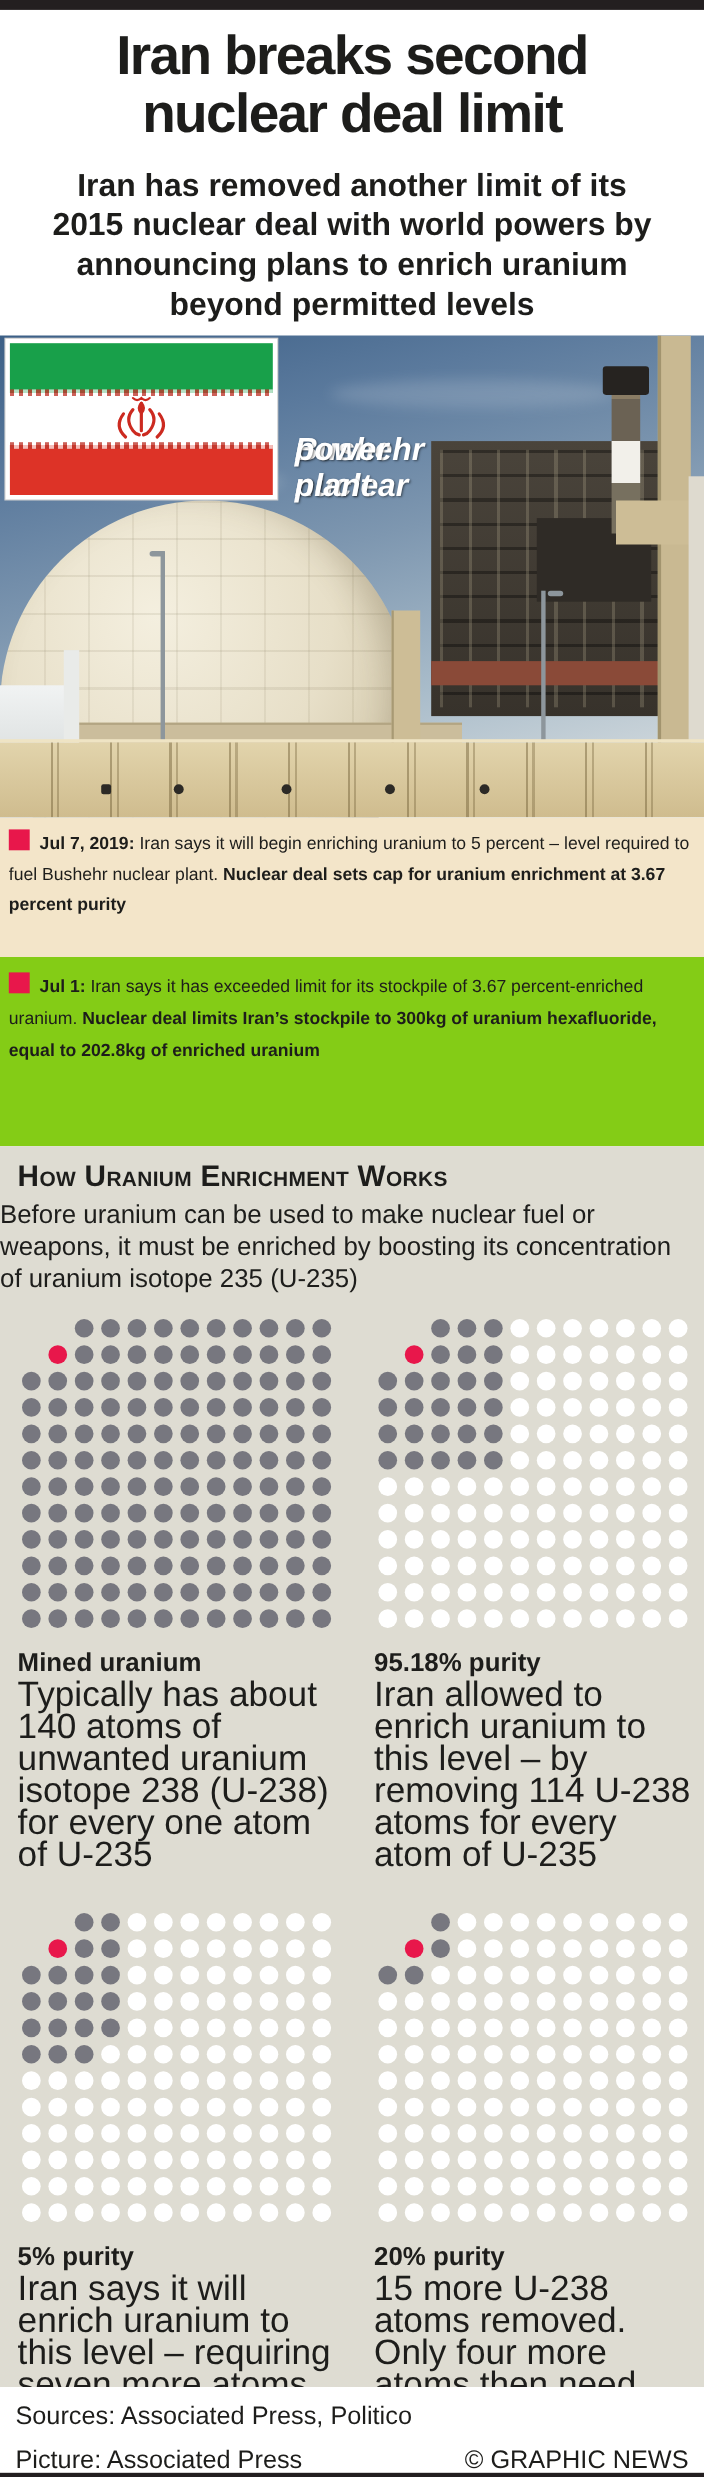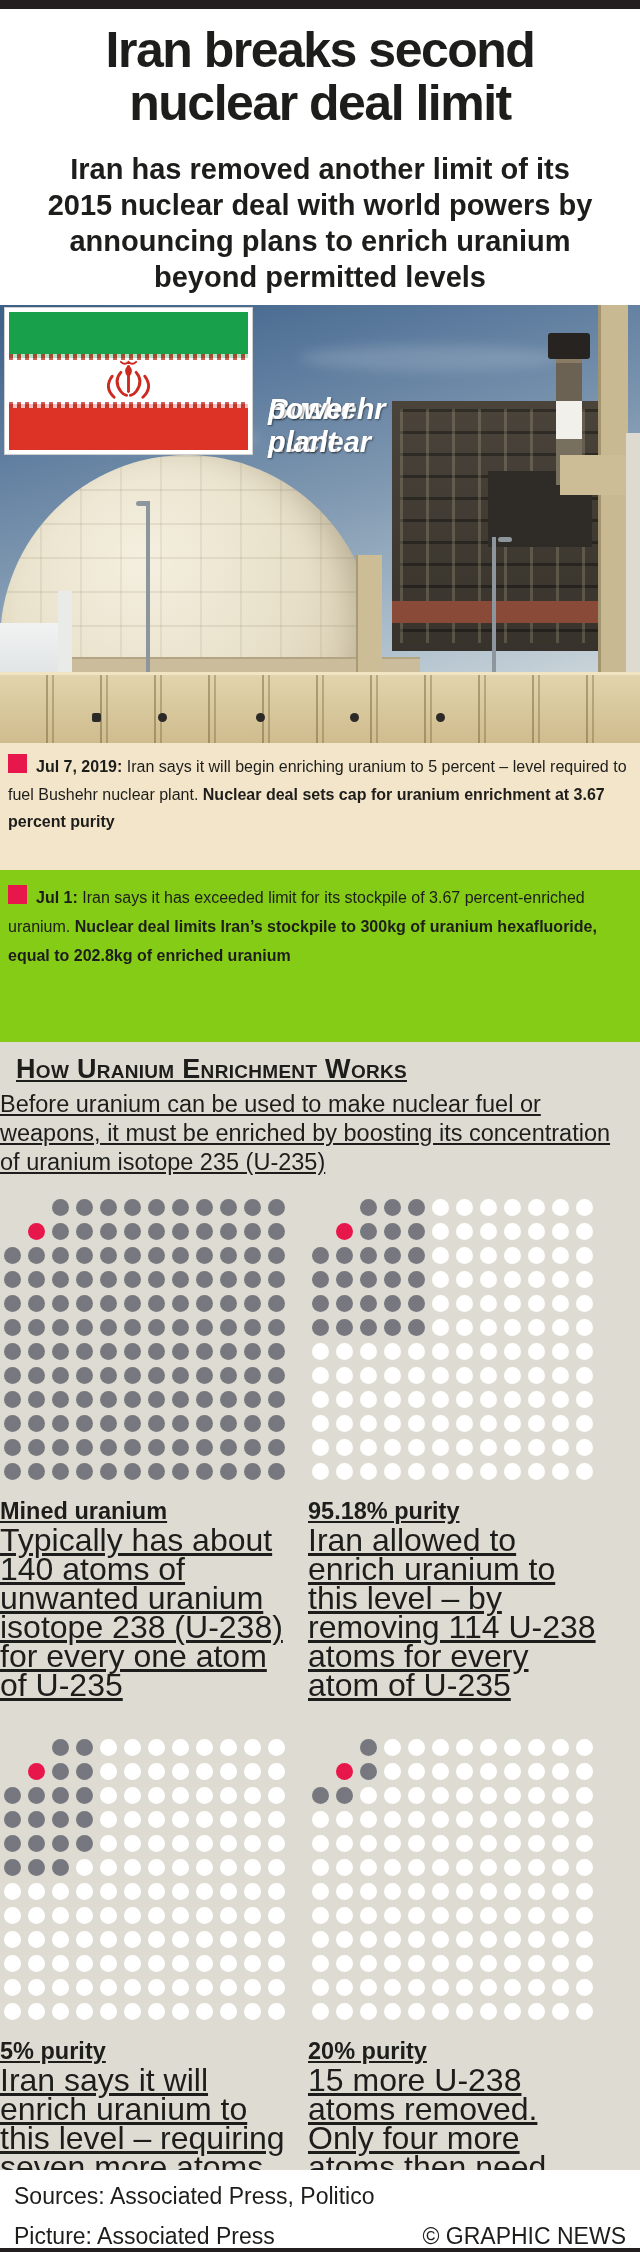--- a/index.html
+++ b/index.html
@@ -59,24 +59,24 @@
   .caption{left:268px;top:88px;font-size:29px;line-height:33px;font-weight:bold;font-style:italic;color:#ffffff;text-shadow:1px 1px 2px rgba(0,0,0,.45);}
 
   
   .ev{padding:10px 10px 0 8px;font-size:16px;line-height:27.5px;}
   .ev7{height:127px;background:var(--beige);}
   .ev1{height:172px;background:#84cc16;padding-top:13px;line-height:29px;}
   .ev p{margin:0;}
   .bullet{display:inline-block;width:19px;height:19px;background:var(--accent);margin-right:9px;transform:translateY(1px);}
 
   
-  .gray{height:1128px;background:var(--graybg);padding-top:12px;overflow:hidden;text-decoration:underline;}
+  .gray{height:1128px;background:var(--graybg);padding-top:12px;overflow:hidden;}
   .hiw-head{margin:0 0 6px 0;padding-left:16px;font-size:27px;line-height:30px;font-weight:bold;font-variant:small-caps;letter-spacing:.3px;}
   .hiw-intro{margin:0;padding-left:0;padding-right:10px;font-size:23.5px;line-height:29px;}
-  .grids,.panels{display:grid;grid-template-columns:288px 288px;column-gap:20px;}
+  .grids,.panels{display:grid;grid-template-columns:288px 288px;column-gap:36px;padding-left:16px;}
   .grids{margin-top:18px;}
   .g2{margin-top:35px;}
   .panels{margin-top:14px;}
   .p2row{margin-top:14px;}
   .dotrow{display:flex;height:24px;}
   .dot{width:17px;height:17px;border-radius:50%;margin:3.5px;flex:0 0 17px;}
   .dg{background:var(--dotgray);}
   .dr{background:var(--accent);}
   .dw{background:#ffffff;}
   .de{background:transparent;}

